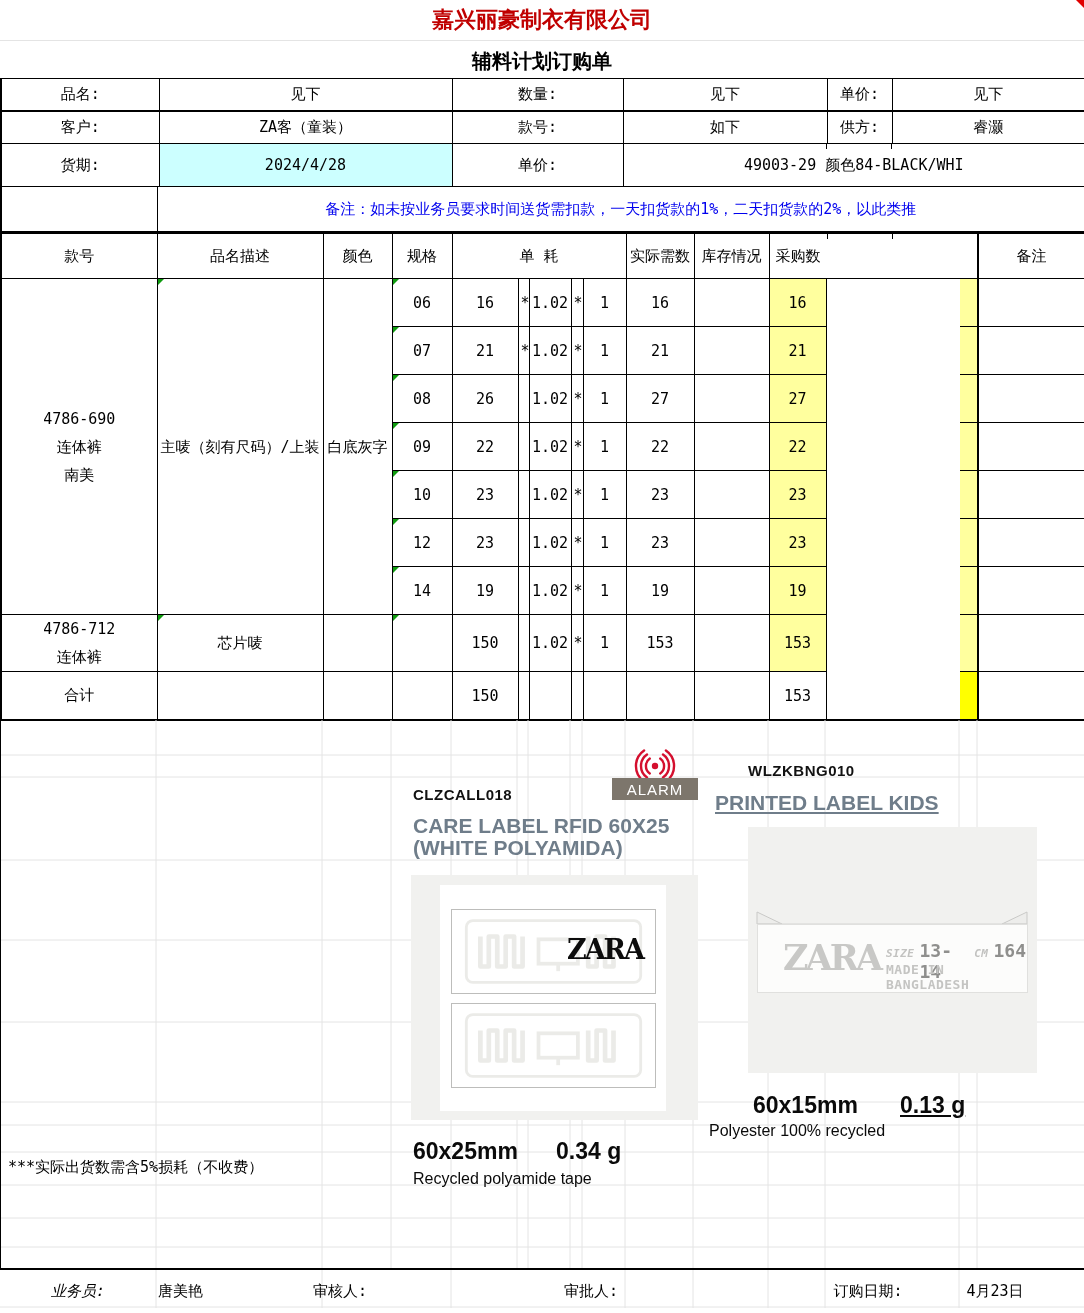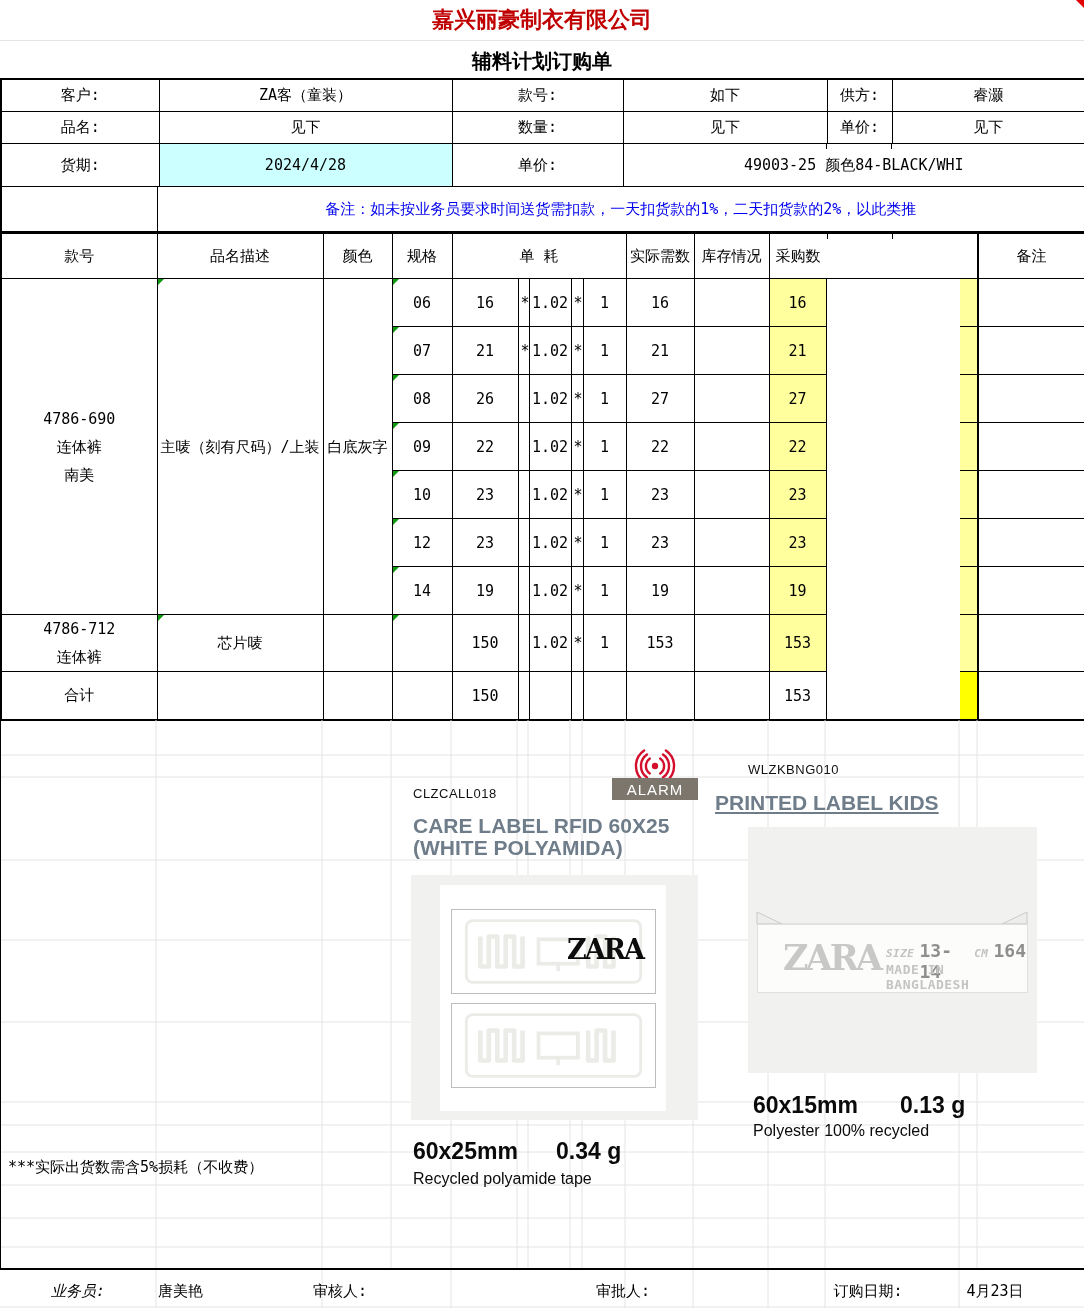--- a/index.html
+++ b/index.html
@@ -41,21 +41,21 @@
   .tick{width:1px;height:6px;background:#000;}
   
   .leftborder{left:0;top:720px;width:1px;height:550px;background:#000;}
   .bottomthick{left:0;top:1268px;width:1084px;height:2px;background:#000;}
   .lossnote{left:2px;top:1152px;width:500px;height:30px;display:flex;align-items:center;font-size:15px;padding-left:6px;}
   
   .ftext{height:30px;display:flex;align-items:center;justify-content:center;font-size:15px;}
   .fleft{justify-content:flex-start;}
   
   .card-font{font-family:"Liberation Sans","DejaVu Sans",sans-serif;}
-  .code{font-size:13px;font-weight:normal;color:#111;letter-spacing:.5px;}
+  .code{font-size:15px;font-weight:bold;color:#111;letter-spacing:.5px;}
   .cardtitle{font-size:21px;font-weight:600;color:#6f7d8a;line-height:22px;}
   .badge{background:#7d766c;color:#fff;font-size:15px;letter-spacing:1px;
          display:flex;align-items:center;justify-content:center;}
   .panel{background:#f1f1ef;}
   .whitebox{background:#fff;}
   .labelrect{background:#fff;border:1px solid #bdbdbb;}
   .zara-black{font-family:"DejaVu Serif","Liberation Serif",serif;font-weight:bold;
       font-size:27px;letter-spacing:-2px;color:#0c0c0c;}
   .zara-gray{font-family:"DejaVu Serif","Liberation Serif",serif;font-weight:bold;
       font-size:35px;letter-spacing:-3px;color:#c8c8c6;}
@@ -81,40 +81,40 @@
       <colgroup>
           <col style="width:158px">
           <col style="width:293px">
           <col style="width:171px">
           <col style="width:204px">
           <col style="width:65px">
           <col style="width:193px">
         </colgroup>
       <tbody>
           <tr>
+        <td class="b2l">品名:</td>
+        <td>见下</td>
+        <td>数量:</td>
+        <td>见下</td>
+        <td>单价:</td>
+        <td class="b2r">见下</td>
+      </tr>
+      <tr>
         <td class="b2l b2t">客户:</td>
         <td class="b2t">ZA客（童装）</td>
         <td class="b2t">款号:</td>
         <td class="b2t">如下</td>
         <td class="b2t">供方:</td>
         <td class="b2t b2r">睿灏</td>
       </tr>
-      <tr>
-        <td class="b2l">品名:</td>
-        <td>见下</td>
-        <td>数量:</td>
-        <td>见下</td>
-        <td>单价:</td>
-        <td class="b2r">见下</td>
-      </tr>
       <tr class="rowdate">
         <td class="b2l">货期:</td>
         <td class="cyan">2024/4/28</td>
         <td>单价:</td>
-        <td colspan="3" class="b2r">49003-25 颜色84-BLACK/WHI</td>
+        <td colspan="3" class="b2r">49003-29 颜色84-BLACK/WHI</td>
       </tr>
     </tbody>
       </table>
   </div>
   <div class="abs tick" style="left:826px;top:143px;"></div>
   <div class="abs tick" style="left:891px;top:143px;"></div>
 
   <div class="abs notice">
     <table>
       <colgroup>
@@ -392,39 +392,39 @@
       <div class="abs" style="left:128px;top:15px;width:140px;display:flex;align-items:baseline;gap:5px;">
         <span class="sizesmall">SIZE</span>
         <span class="sizebig">13-14</span>
         <span class="sizesmall">CM</span>
         <span class="sizebig">164</span>
       </div>
       <div class="abs madein" style="left:128px;top:37px;">MADE IN BANGLADESH</div>
     </div>
   </div>
   <div class="abs card-font dim" style="left:753px;top:1092px;">60x15mm</div>
-  <div class="abs card-font dim" style="left:900px;top:1092px;">0.13 g</div>
-  <div class="abs card-font mat" style="left:753px;top:1122px;text-align:right;">Polyester 100% recycled</div>
+  <div class="abs card-font dim" style="left:900px;top:1092px;text-decoration:underline;">0.13 g</div>
+  <div class="abs card-font mat" style="left:709px;top:1122px;text-align:right;">Polyester 100% recycled</div>
 
   <div class="abs lossnote">***实际出货数需含5%损耗（不收费）</div>
 
   <div class="abs bottomthick"></div>
   <svg class="abs" style="left:0;top:1270px;" width="1084" height="38">
     <g stroke="#e4e4e4" stroke-width="1">
       <line x1="156" y1="0" x2="156" y2="38"></line>
         <line x1="322" y1="0" x2="322" y2="38"></line>
       <line x1="451" y1="0" x2="451" y2="38"></line>
         <line x1="625" y1="0" x2="625" y2="38"></line>
       <line x1="693" y1="0" x2="693" y2="38"></line>
         <line x1="768" y1="0" x2="768" y2="38"></line>
       <line x1="825" y1="0" x2="825" y2="38"></line>
         <line x1="959" y1="0" x2="959" y2="38"></line>
     </g>
     <line x1="0" y1="37" x2="1084" y2="37" stroke="#e4e4e4" stroke-width="1"></line>
   </svg>
   <div class="abs ftext" style="left:0;top:1276px;width:156px;font-style:italic;">业务员:</div>
   <div class="abs ftext fleft" style="left:158px;top:1276px;width:164px;">唐美艳</div>
   <div class="abs ftext" style="left:285px;top:1276px;width:110px;">审核人:</div>
-  <div class="abs ftext" style="left:568px;top:1276px;width:110px;">审批人:</div>
+  <div class="abs ftext" style="left:536px;top:1276px;width:110px;">审批人:</div>
   <div class="abs ftext" style="left:813px;top:1276px;width:110px;">订购日期:</div>
   <div class="abs ftext" style="left:940px;top:1276px;width:110px;">4月23日</div>
 
 </div>
 
 </body></html>

